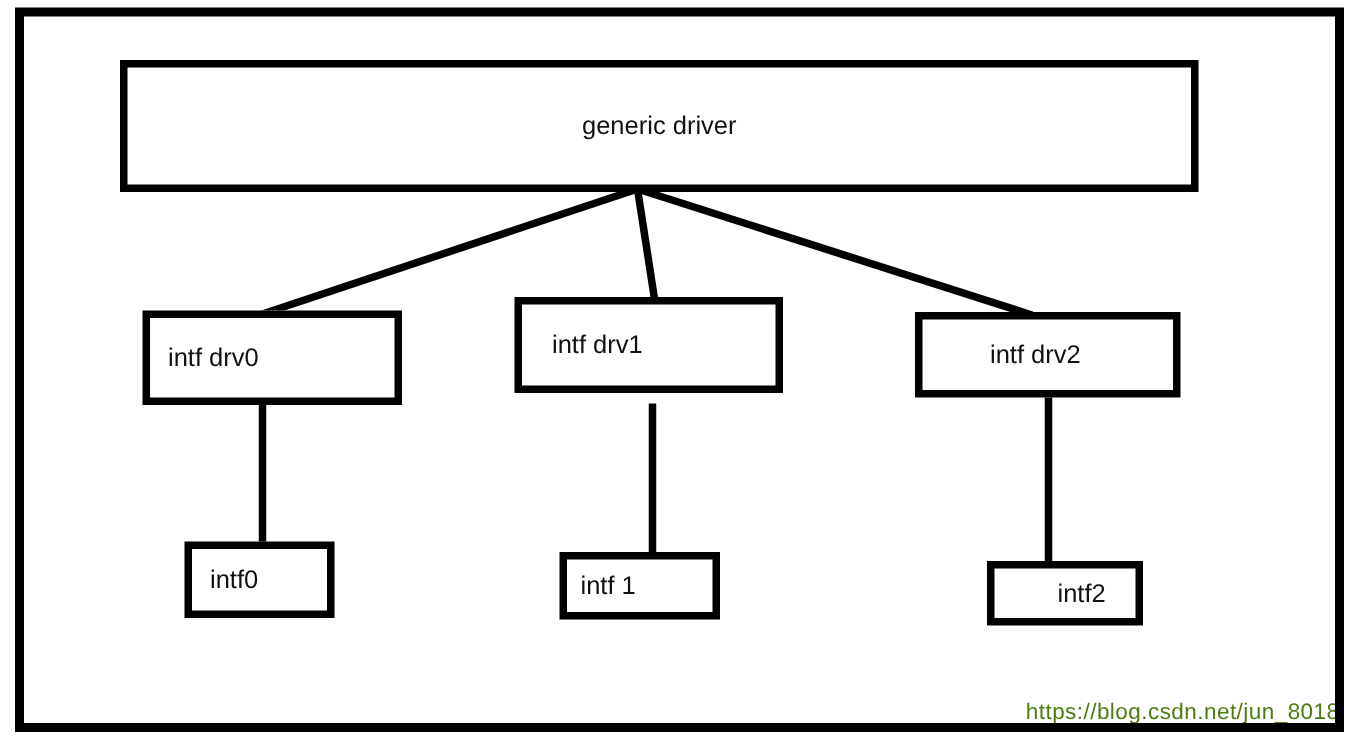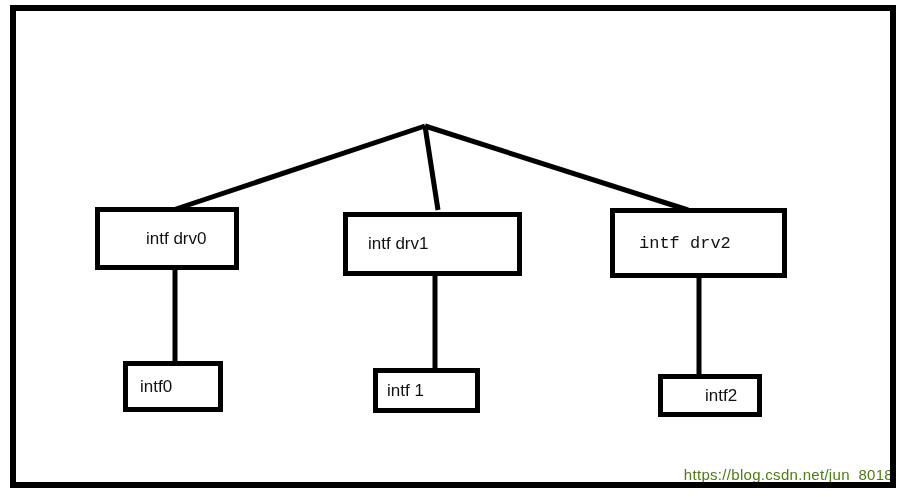--- a/index.html
+++ b/index.html
@@ -38,23 +38,23 @@
     align-items: center;
     z-index: 3;
     font-size: 17px;
     color: #111111;
     white-space: nowrap;
   }
   .node.centered { justify-content: center; }
   
   .box-root   { left: 80px;  top: 40px;  width: 719px; height: 88px; }
   
-  .box-drv0   { left: 95px;  top: 207px; width: 144px; height: 63px; padding-left: 46px; }
-  .box-drv1   { left: 343px; top: 212px; width: 179px; height: 64px; padding-left: 20px; }
-  .box-drv2   { left: 610px; top: 208px; width: 177px; height: 70px; padding-left: 24px; font-family: Liberation Mono, monospace; }
+  .box-drv0   { left: 95px;  top: 207px; width: 173px; height: 63px; padding-left: 12px; }
+  .box-drv1   { left: 343px; top: 198px; width: 179px; height: 64px; padding-left: 20px; }
+  .box-drv2   { left: 610px; top: 208px; width: 177px; height: 57px; padding-left: 45px; }
   
   .box-intf0  { left: 123px; top: 361px; width: 100px; height: 51px; padding-left: 12px; }
   .box-intf1  { left: 373px; top: 368px; width: 107px; height: 45px; padding-left: 9px; }
   .box-intf2  { left: 658px; top: 374px; width: 104px; height: 43px; padding-left: 42px; }
   
   .watermark {
     position: absolute;
     right: 12px; top: 466px;
     font-size: 15px;
     color: #4d7c0f;
@@ -73,20 +73,23 @@
 
     <line x1="425" y1="126" x2="173" y2="210" stroke="#000000" stroke-width="5"></line>
     <line x1="425" y1="126" x2="438" y2="210" stroke="#000000" stroke-width="5"></line>
     <line x1="425" y1="126" x2="688" y2="210" stroke="#000000" stroke-width="5"></line>
 
     <line x1="175" y1="267" x2="175" y2="364" stroke="#000000" stroke-width="5"></line>
     <line x1="435" y1="269" x2="435" y2="371" stroke="#000000" stroke-width="5"></line>
     <line x1="699" y1="262" x2="699" y2="377" stroke="#000000" stroke-width="5"></line>
   </svg>
 
+  <div class="node centered box-root">
+    <span>generic driver</span>
+  </div>
 
   <div class="node box-drv0">
     <span>intf drv0</span>
   </div>
   <div class="node box-drv1">
     <span>intf drv1</span>
   </div>
   <div class="node box-drv2">
     <span>intf drv2</span>
   </div>

